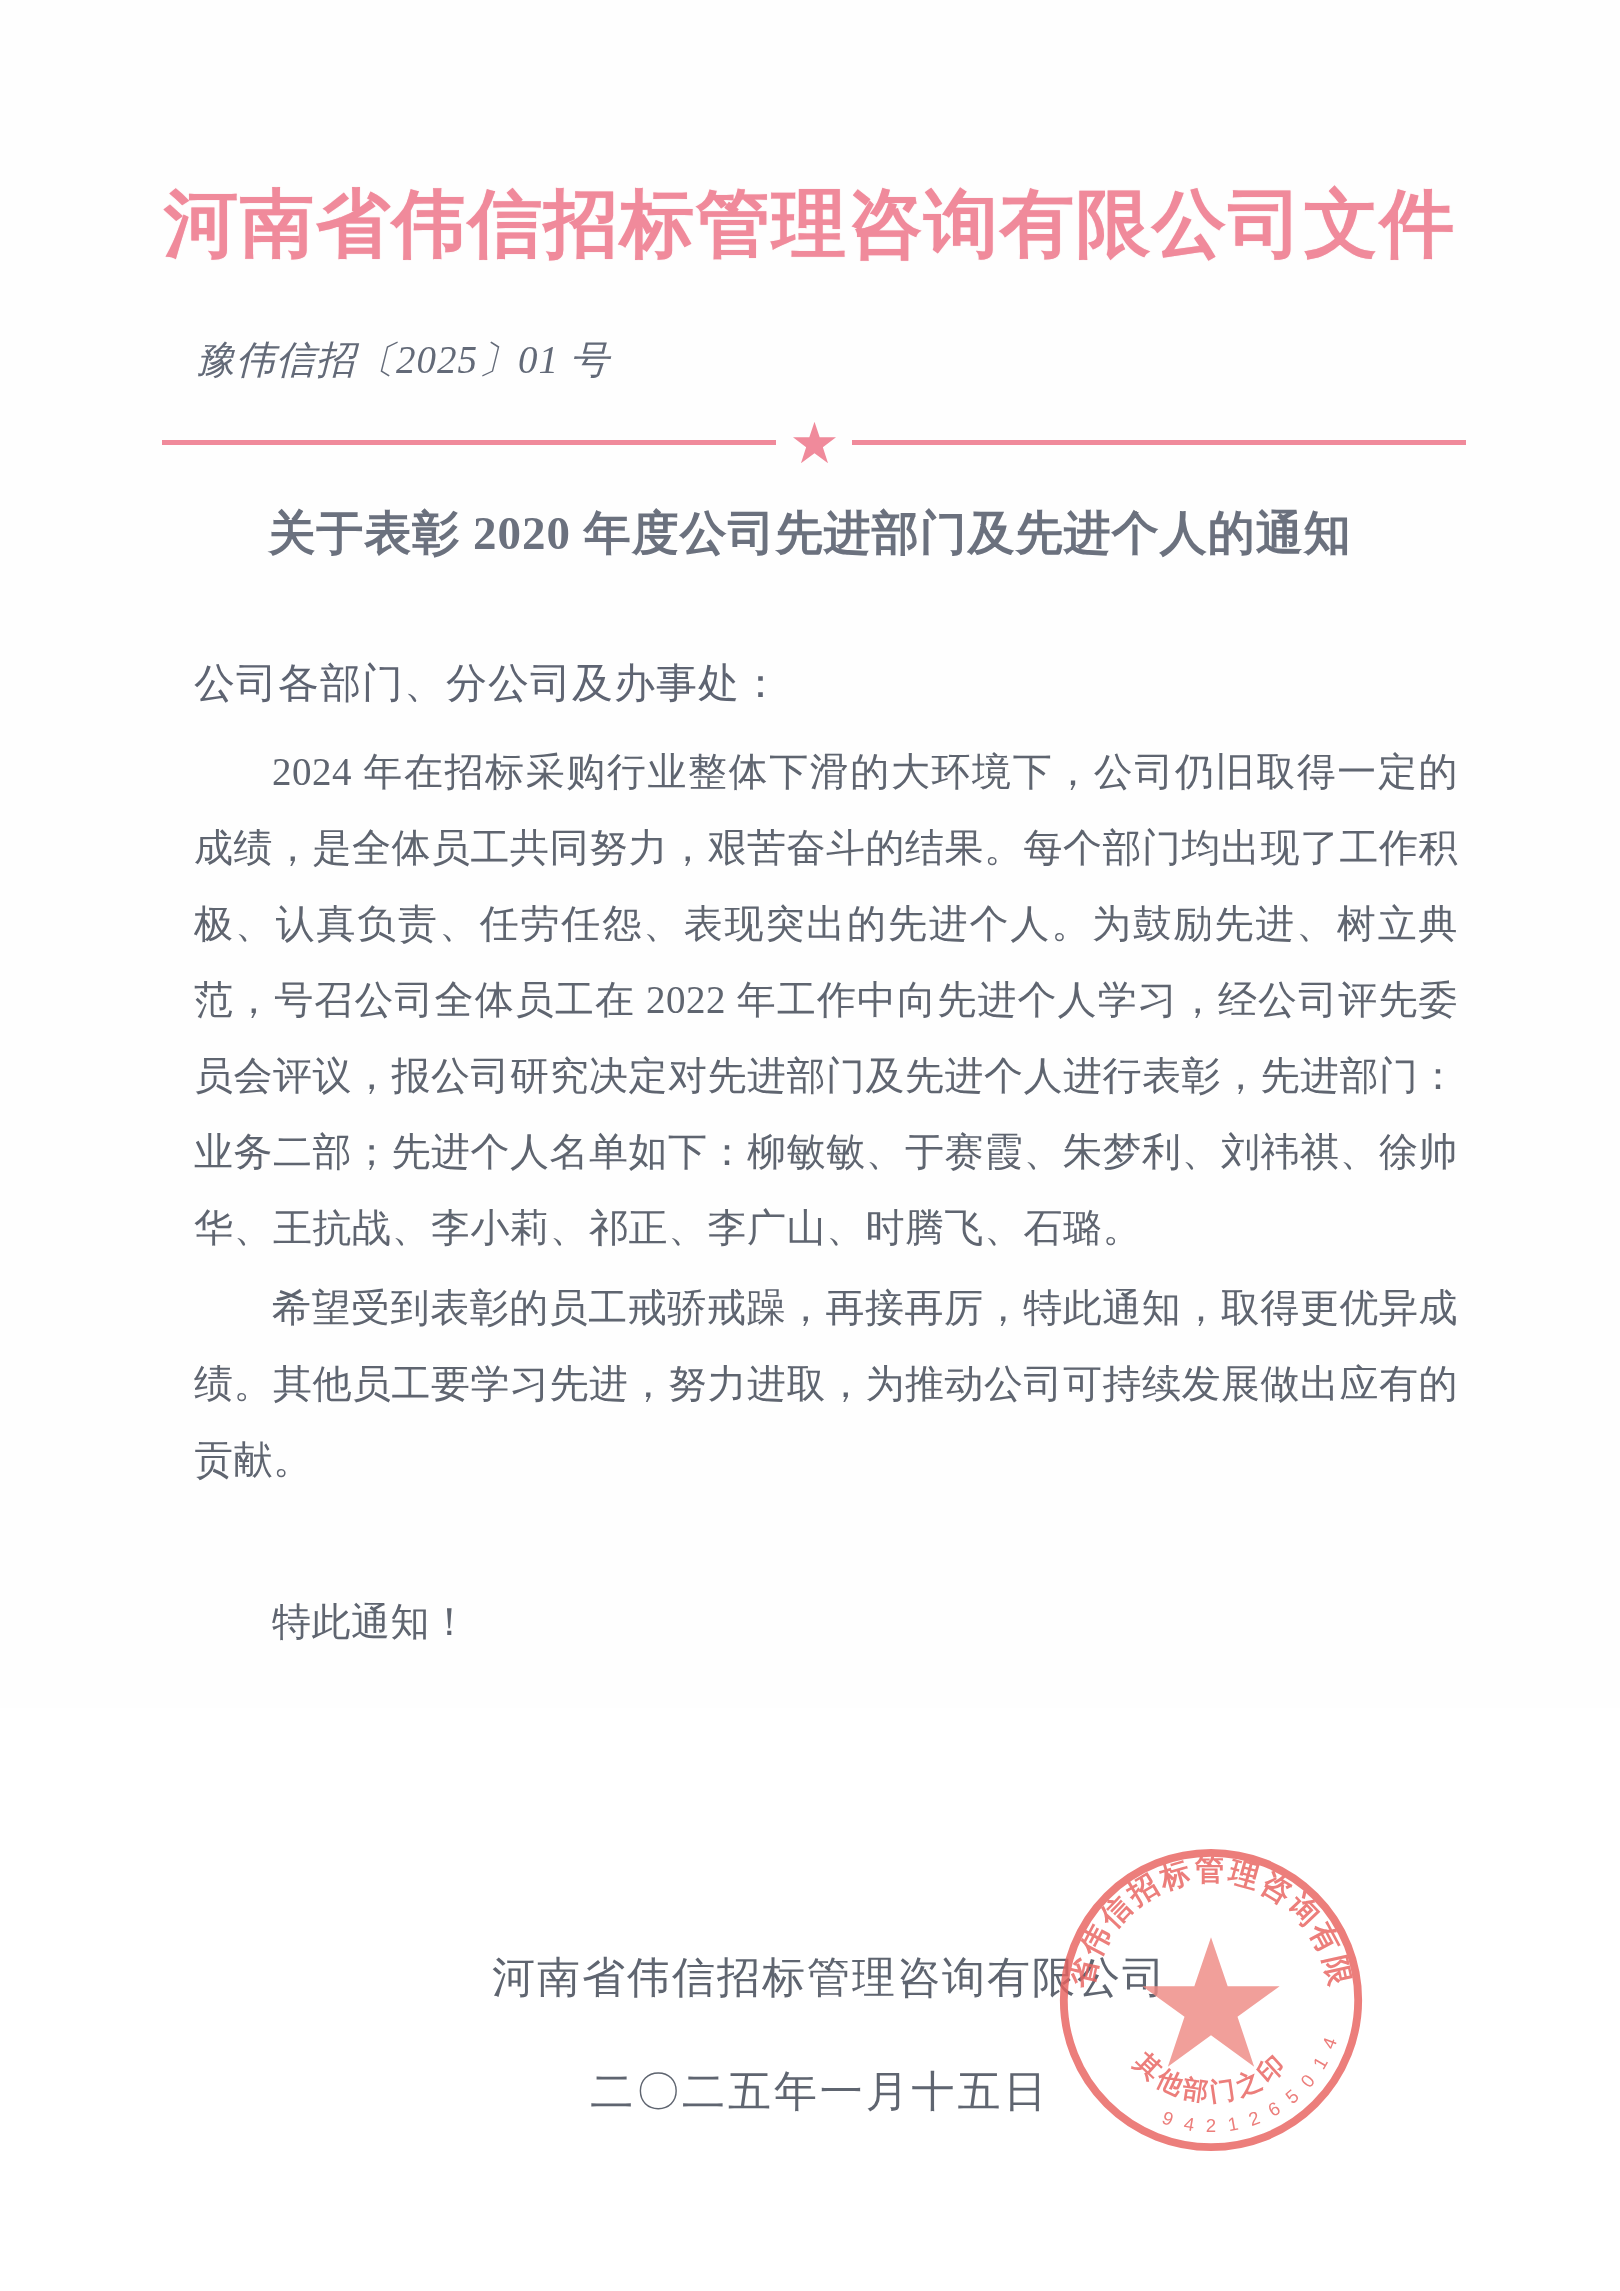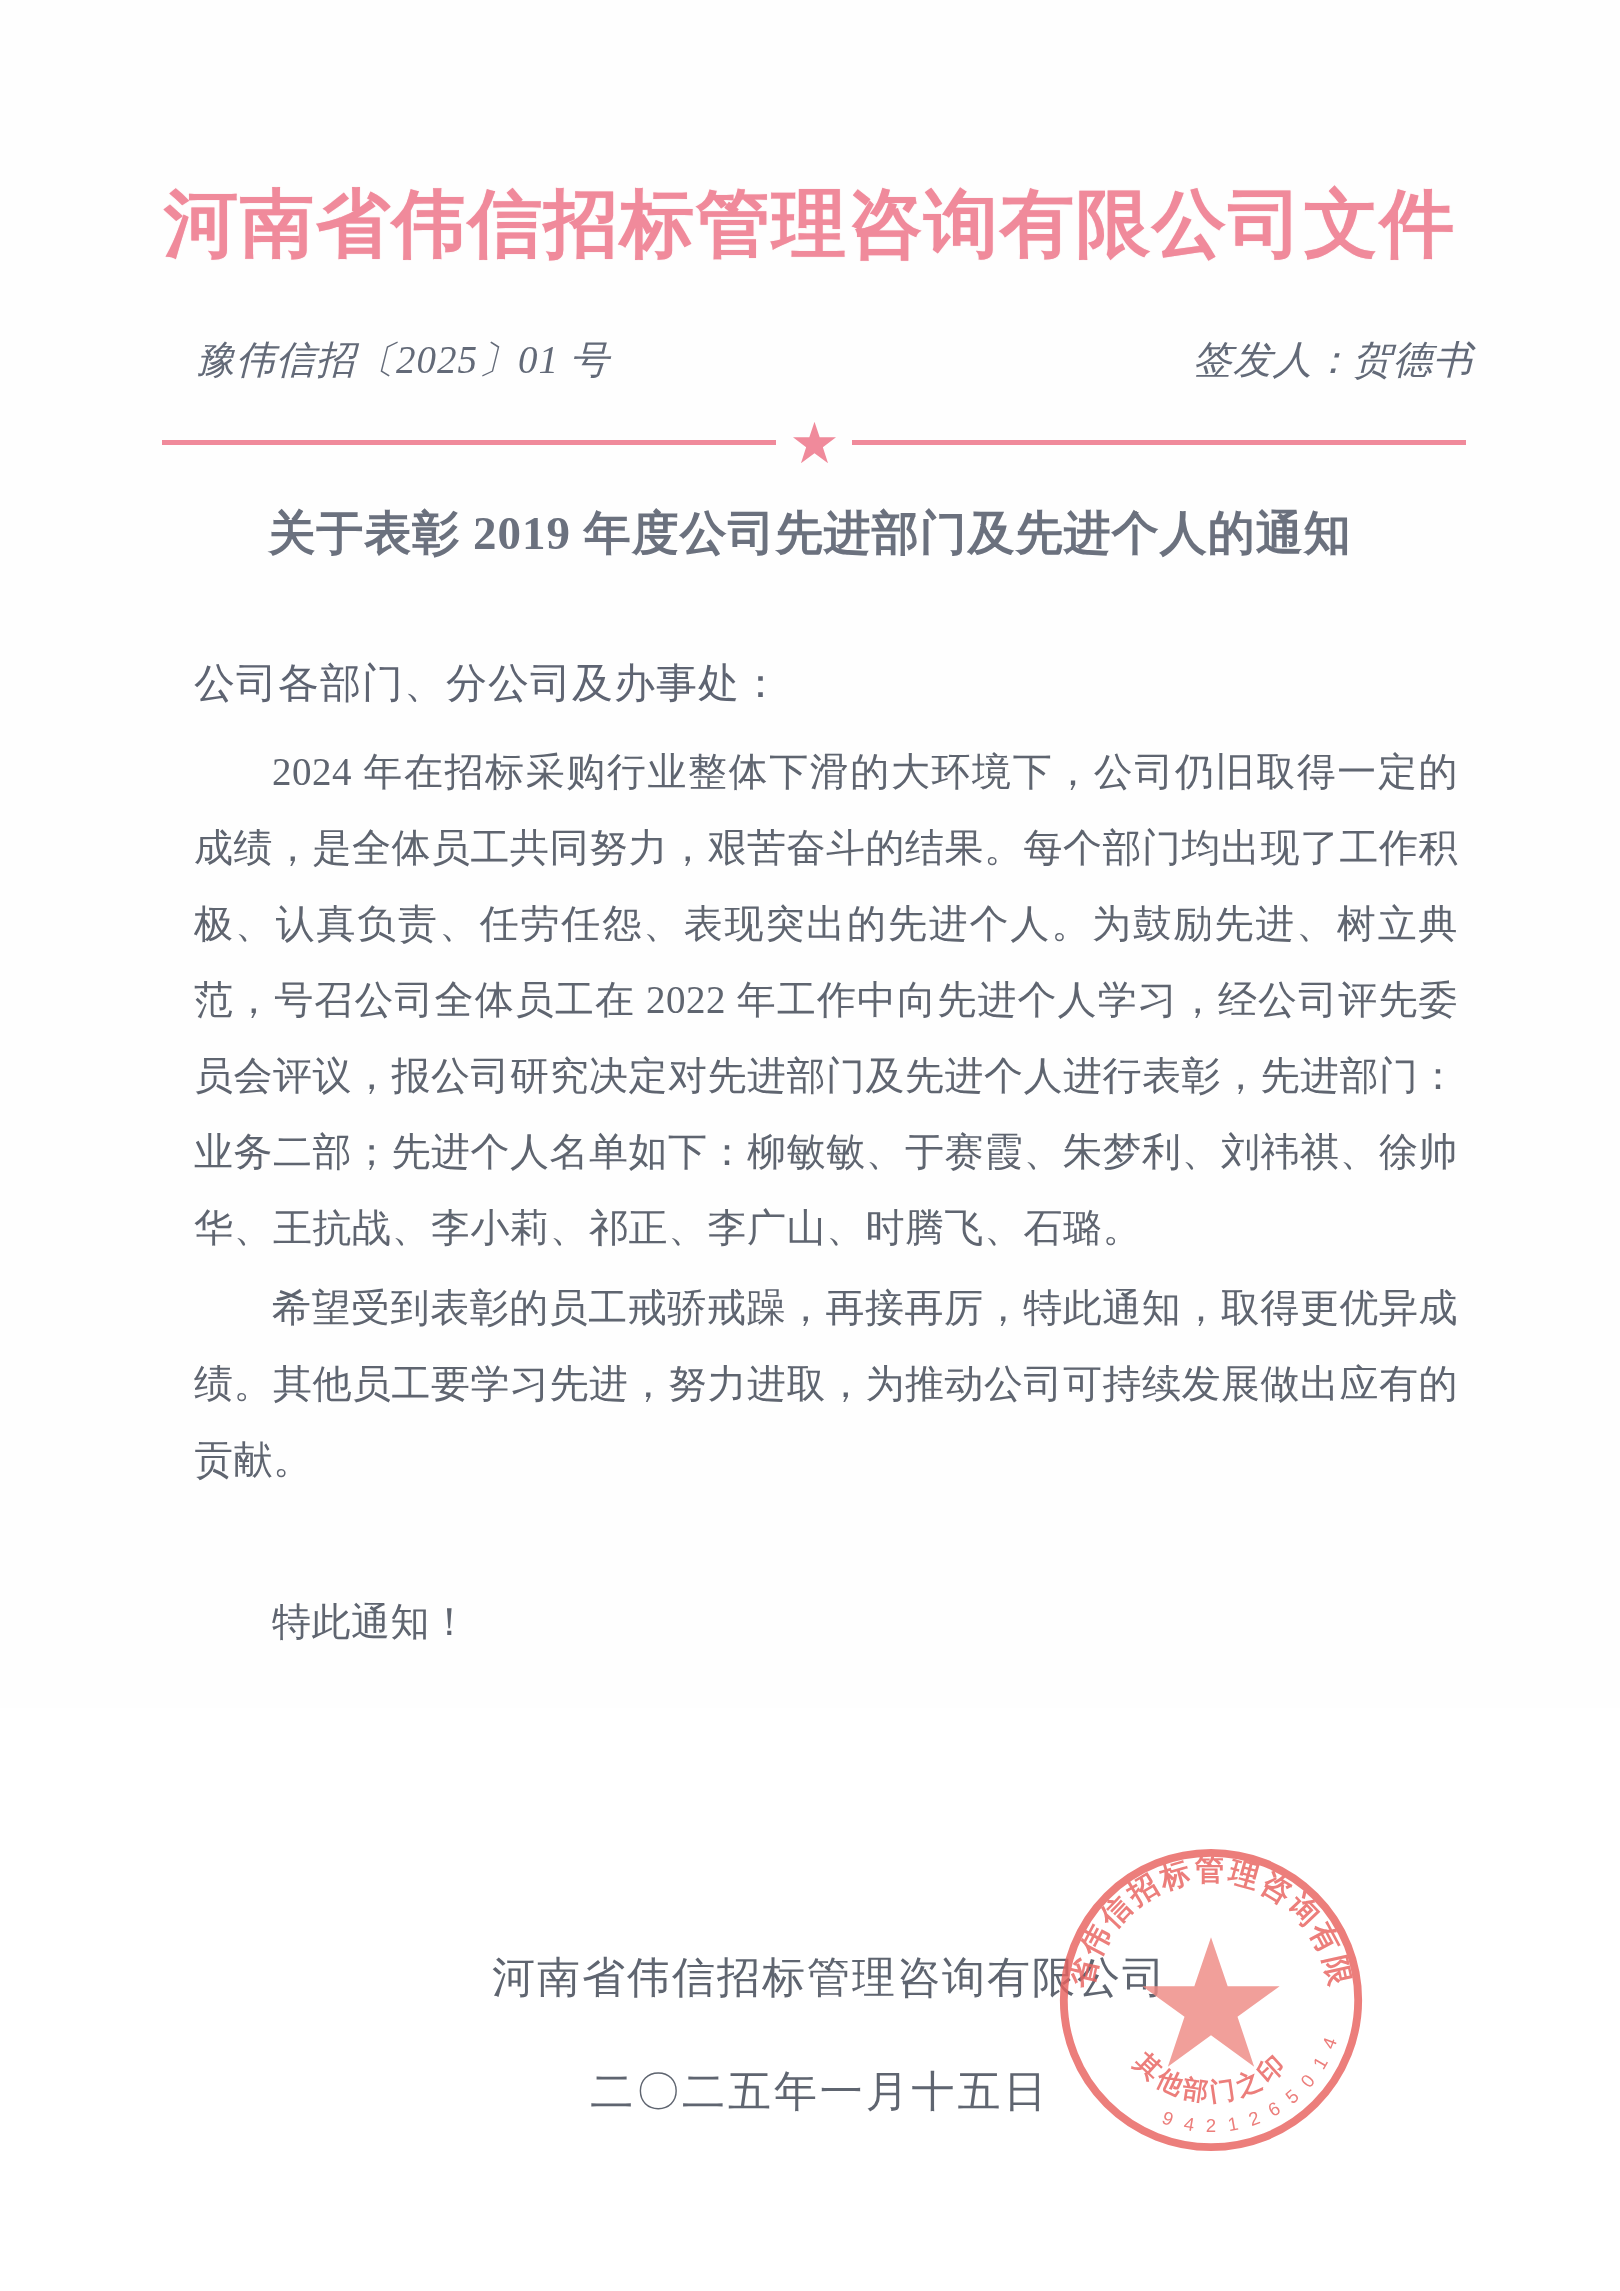--- a/index.html
+++ b/index.html
@@ -156,34 +156,33 @@
 <body>
 
 <div class="page">
 
   <div class="masthead">
     <div class="masthead-title">河南省伟信招标管理咨询有限公司文件</div>
   </div>
 
   <div class="docrow">
     <div class="docnum">豫伟信招〔2025〕01 号</div>
-    <div class="signer">签发人：贺德书</div>
   </div>
 
   <div class="rule-wrap">
     <div class="rule-line"></div>
     <div class="rule-star">
       <svg width="53" height="43" viewBox="0 0 54 54" aria-hidden="true">
         <polygon points="27,1 33.5,20.5 54,20.5 37.5,33 44,53 27,40.5 10,53 16.5,33 0,20.5 20.5,20.5" fill="#f08a9b"></polygon>
       </svg>
     </div>
     <div class="rule-line"></div>
   </div>
 
-  <div class="main-title">关于表彰 2019 年度公司先进部门及先进个人的通知</div>
+  <div class="main-title">关于表彰 2020 年度公司先进部门及先进个人的通知</div>
 
   <div class="body-area">
     <div class="salutation">公司各部门、分公司及办事处：</div>
 
     <p class="para tight">2024 年在招标采购行业整体下滑的大环境下，公司仍旧取得一定的成绩，是全体员工共同努力，艰苦奋斗的结果。每个部门均出现了工作积极、认真负责、任劳任怨、表现突出的先进个人。为鼓励先进、树立典范，号召公司全体员工在 2022 年工作中向先进个人学习，经公司评先委员会评议，报公司研究决定对先进部门及先进个人进行表彰，先进部门：业务二部；先进个人名单如下：柳敏敏、于赛霞、朱梦利、刘祎祺、徐帅华、王抗战、李小莉、祁正、李广山、时腾飞、石璐。</p>
 
     <p class="para">希望受到表彰的员工戒骄戒躁，再接再厉，特此通知，取得更优异成绩。其他员工要学习先进，努力进取，为推动公司可持续发展做出应有的贡献。</p>
 
     <div class="notice-line">特此通知！</div>
   </div>

